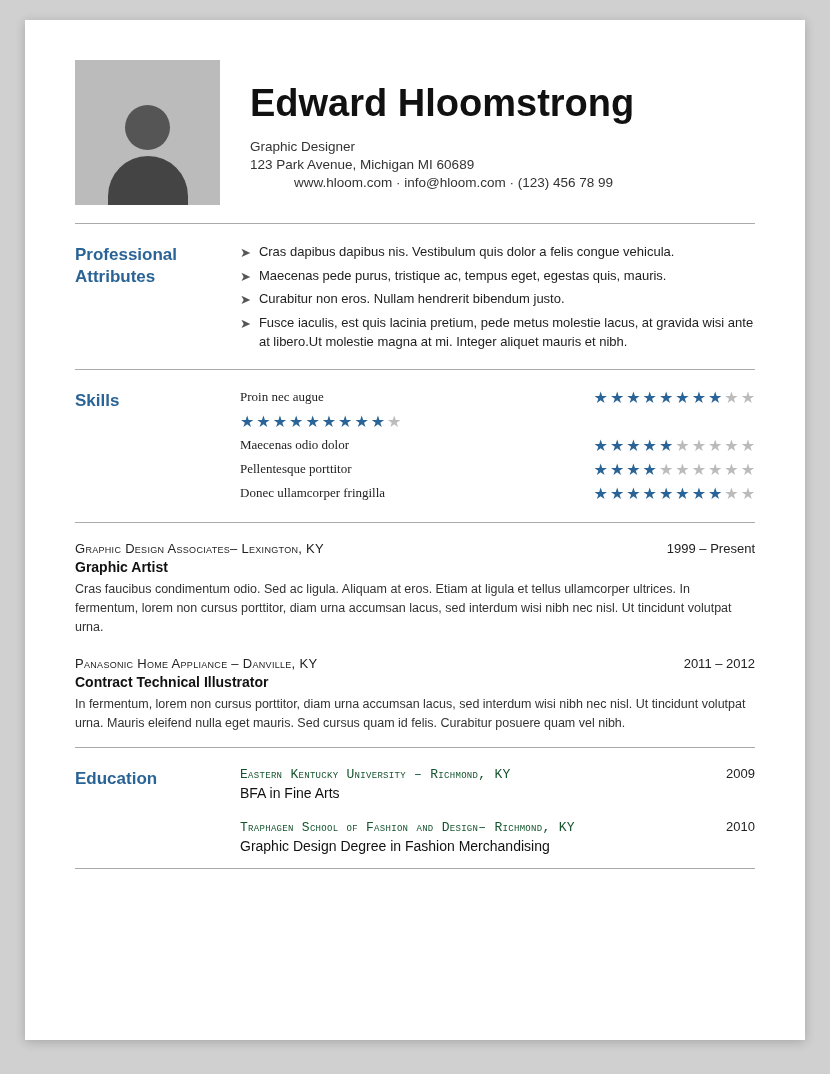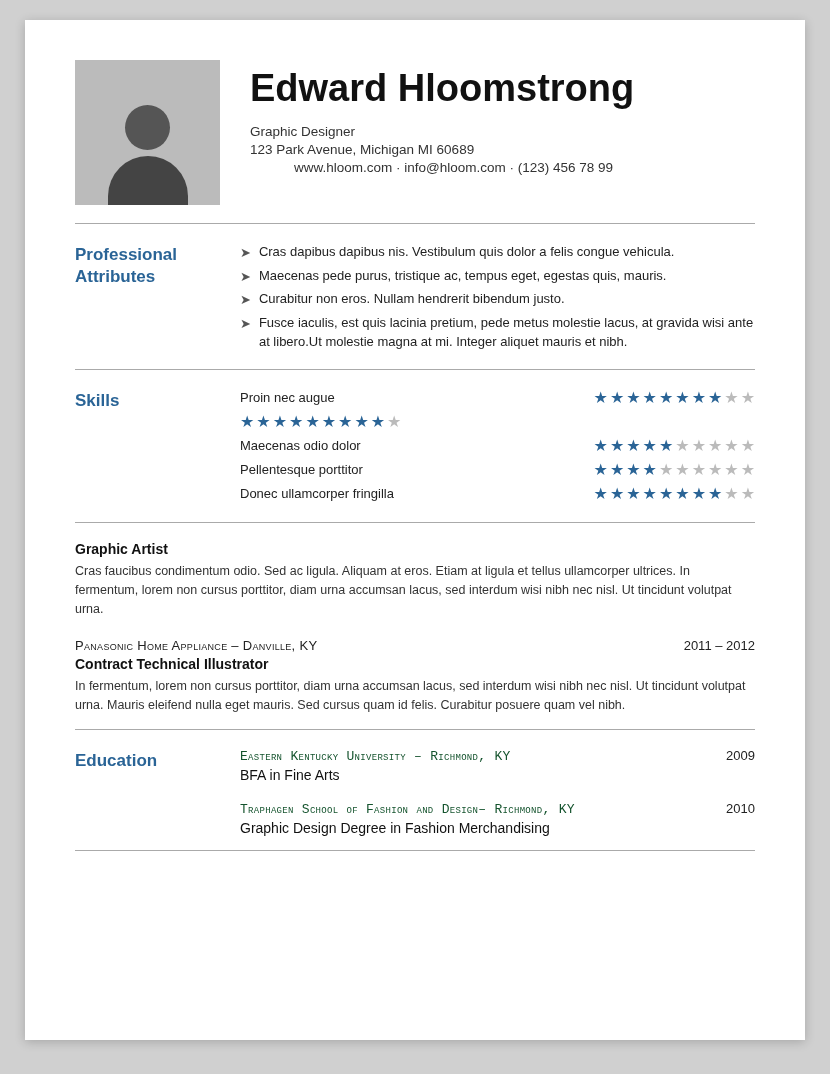--- a/index.html
+++ b/index.html
@@ -15,21 +15,21 @@
     .page {
       background: #fff;
       width: 780px;
       min-height: 1020px;
       padding: 40px 50px 40px 50px;
       box-shadow: 0 2px 10px rgba(0,0,0,0.2);
     }
     
     .header {
       display: flex;
-      align-items: flex-start;
+      align-items: center;
       gap: 30px;
       padding-bottom: 18px;
       border-bottom: 1.5px solid #aaa;
       margin-bottom: 0;
     }
     .avatar {
       width: 145px;
       height: 145px;
       flex-shrink: 0;
       background: #bbb;
@@ -137,21 +137,21 @@
     }
     .skill-row {
       display: flex;
       align-items: center;
       margin-bottom: 5px;
     }
     .skill-name {
       flex: 1;
       font-size: 13px;
       color: #222;
-      font-family: Liberation Sans, sans-serif;
+      font-family: Liberation Serif, serif;
     }
     .skill-stars {
       display: flex;
       gap: 2px;
     }
     .star {
       font-size: 16px;
       color: #2a6496;
     }
     .star-empty {
@@ -353,20 +353,24 @@
               <span class="star-empty">★</span>
             </div>
           </div>
         </div>
     </div>
   </div>
 
   <div class="section">
     <div class="section-content">
     <div class="exp-entry">
+    <div class="exp-header">
+      <span class="exp-company">Graphic Design Associates– Lexington, KY</span>
+      <span class="exp-dates">1999 – Present</span>
+    </div>
     <div class="exp-title">Graphic Artist</div>
     <div class="exp-desc">Cras faucibus condimentum odio. Sed ac ligula. Aliquam at eros. Etiam at ligula et tellus ullamcorper ultrices. In fermentum, lorem non cursus porttitor, diam urna accumsan lacus, sed interdum wisi nibh nec nisl. Ut tincidunt volutpat urna.</div>
   </div>
         <div class="exp-entry">
     <div class="exp-header">
       <span class="exp-company">Panasonic Home Appliance – Danville, KY</span>
       <span class="exp-dates">2011 – 2012</span>
     </div>
     <div class="exp-title">Contract Technical Illustrator</div>
     <div class="exp-desc">In fermentum, lorem non cursus porttitor, diam urna accumsan lacus, sed interdum wisi nibh nec nisl. Ut tincidunt volutpat urna. Mauris eleifend nulla eget mauris. Sed cursus quam id felis. Curabitur posuere quam vel nibh.</div>

